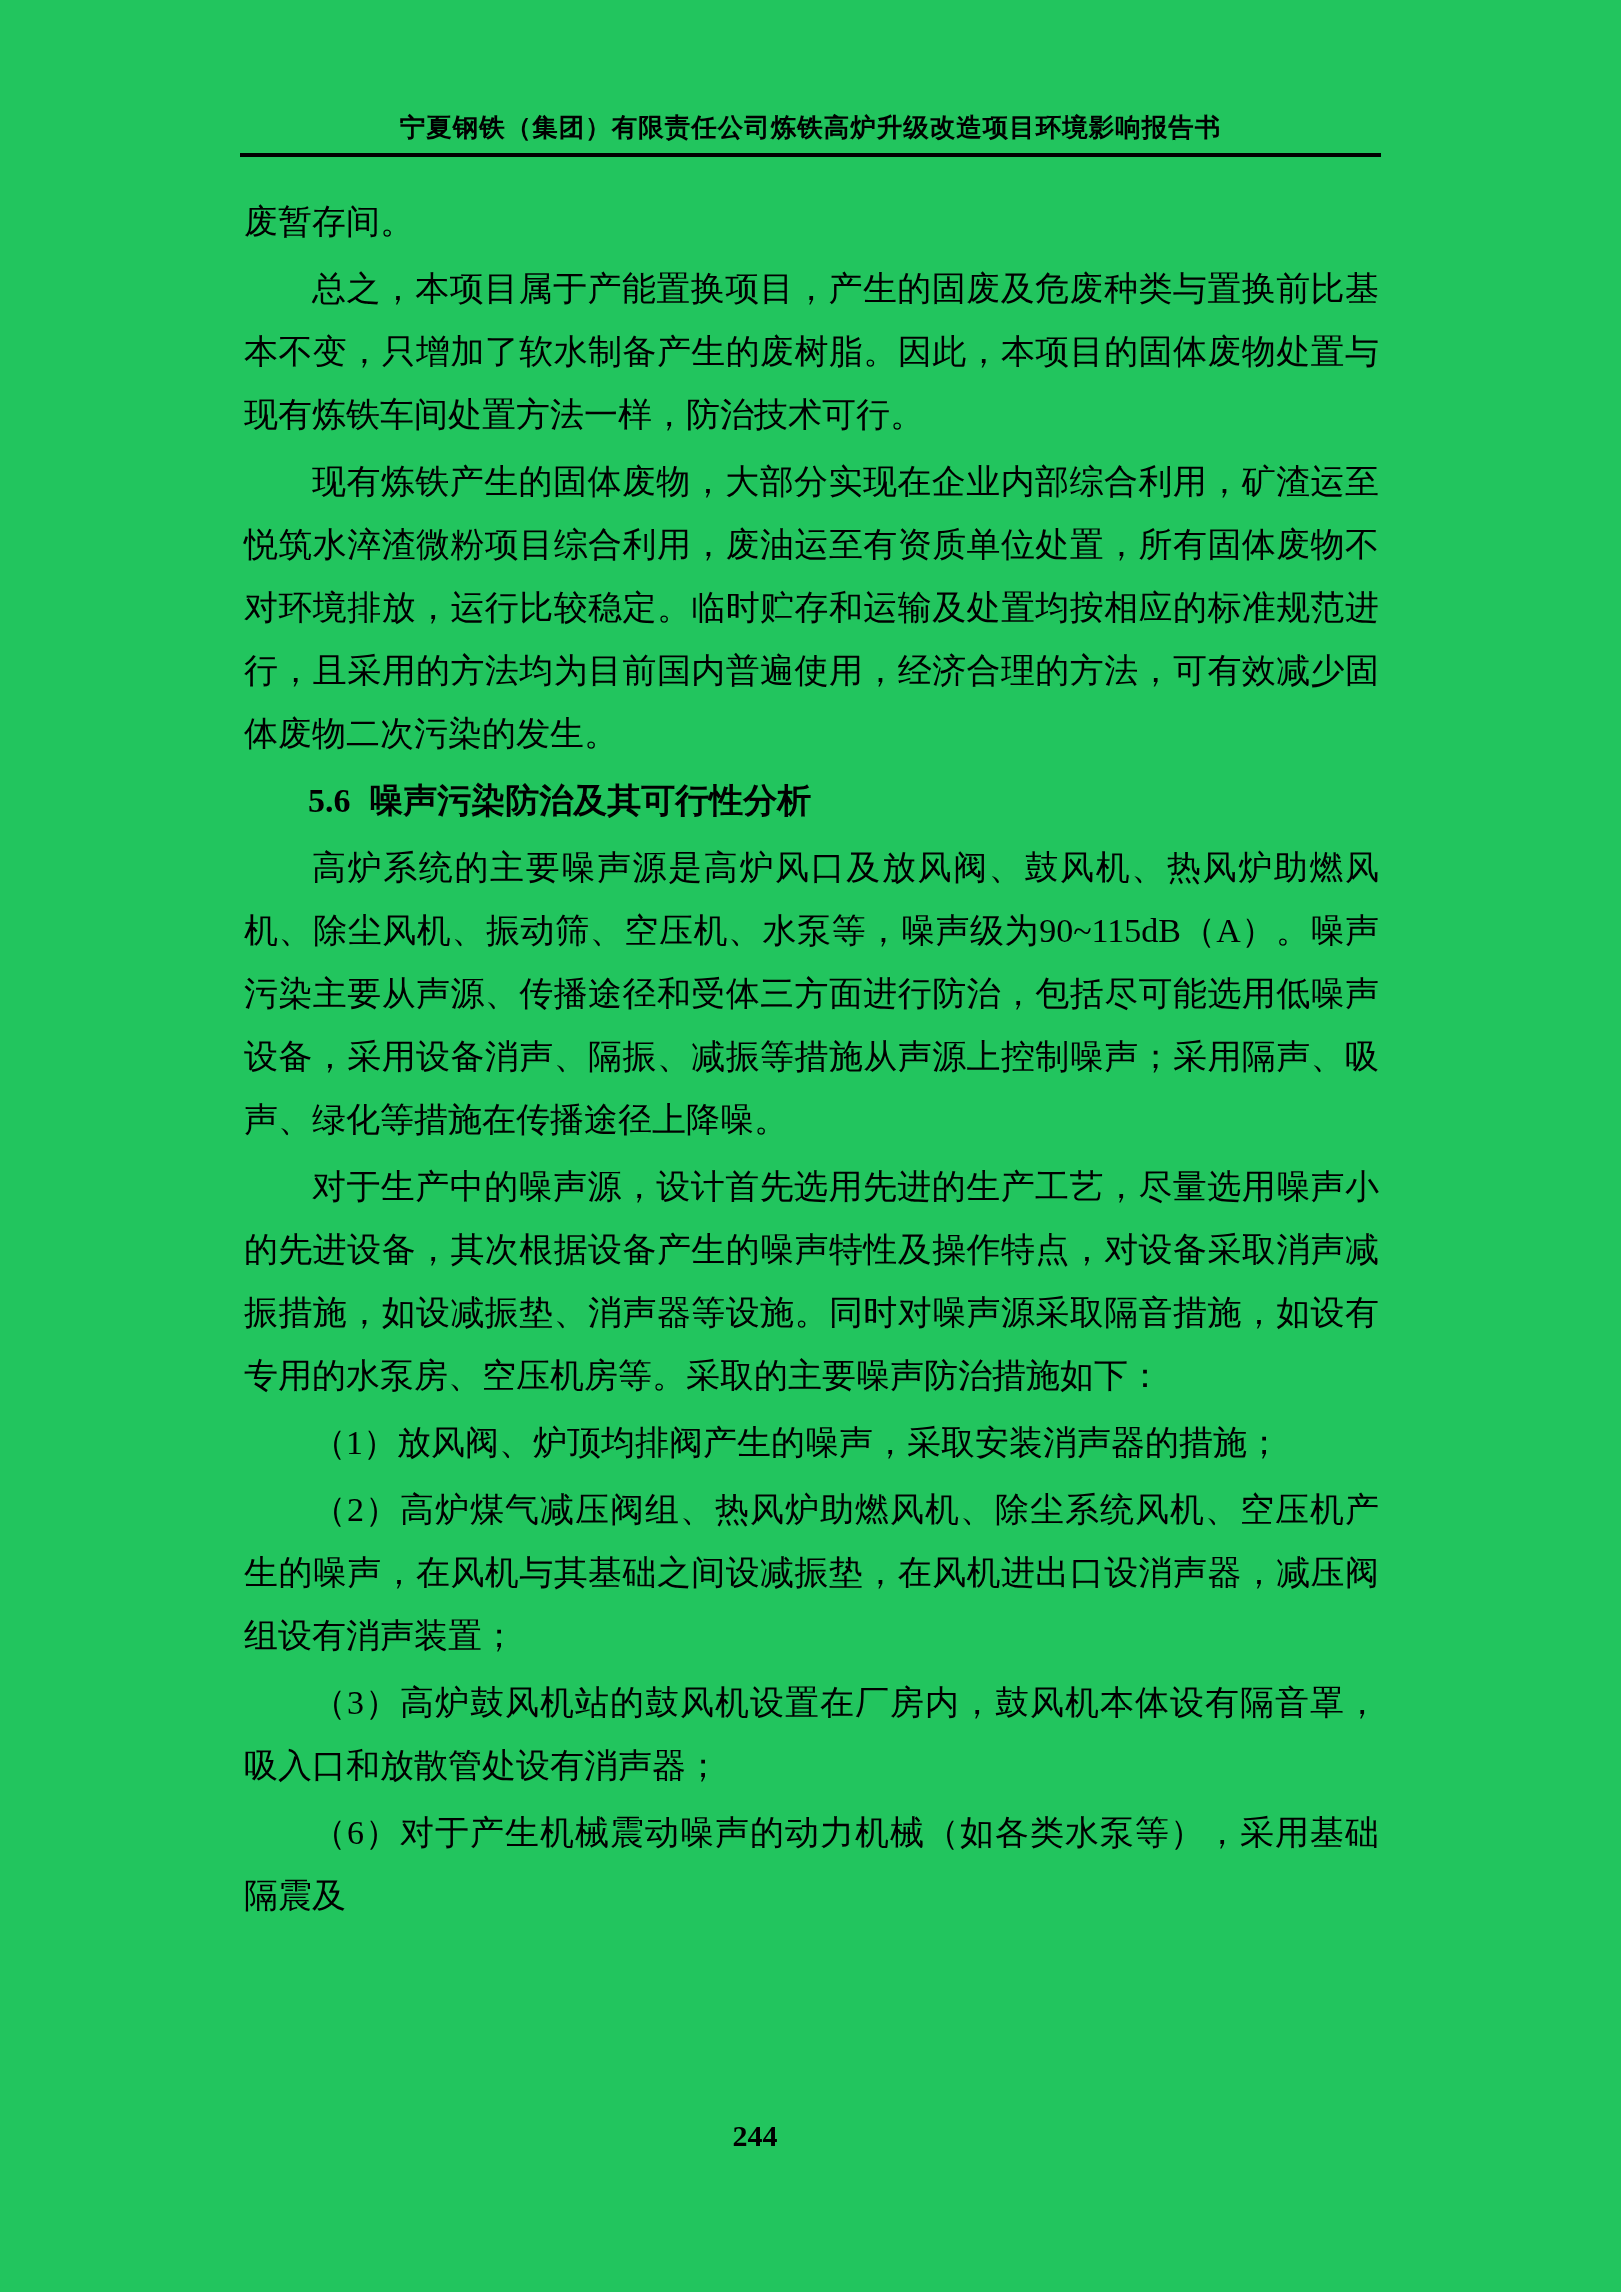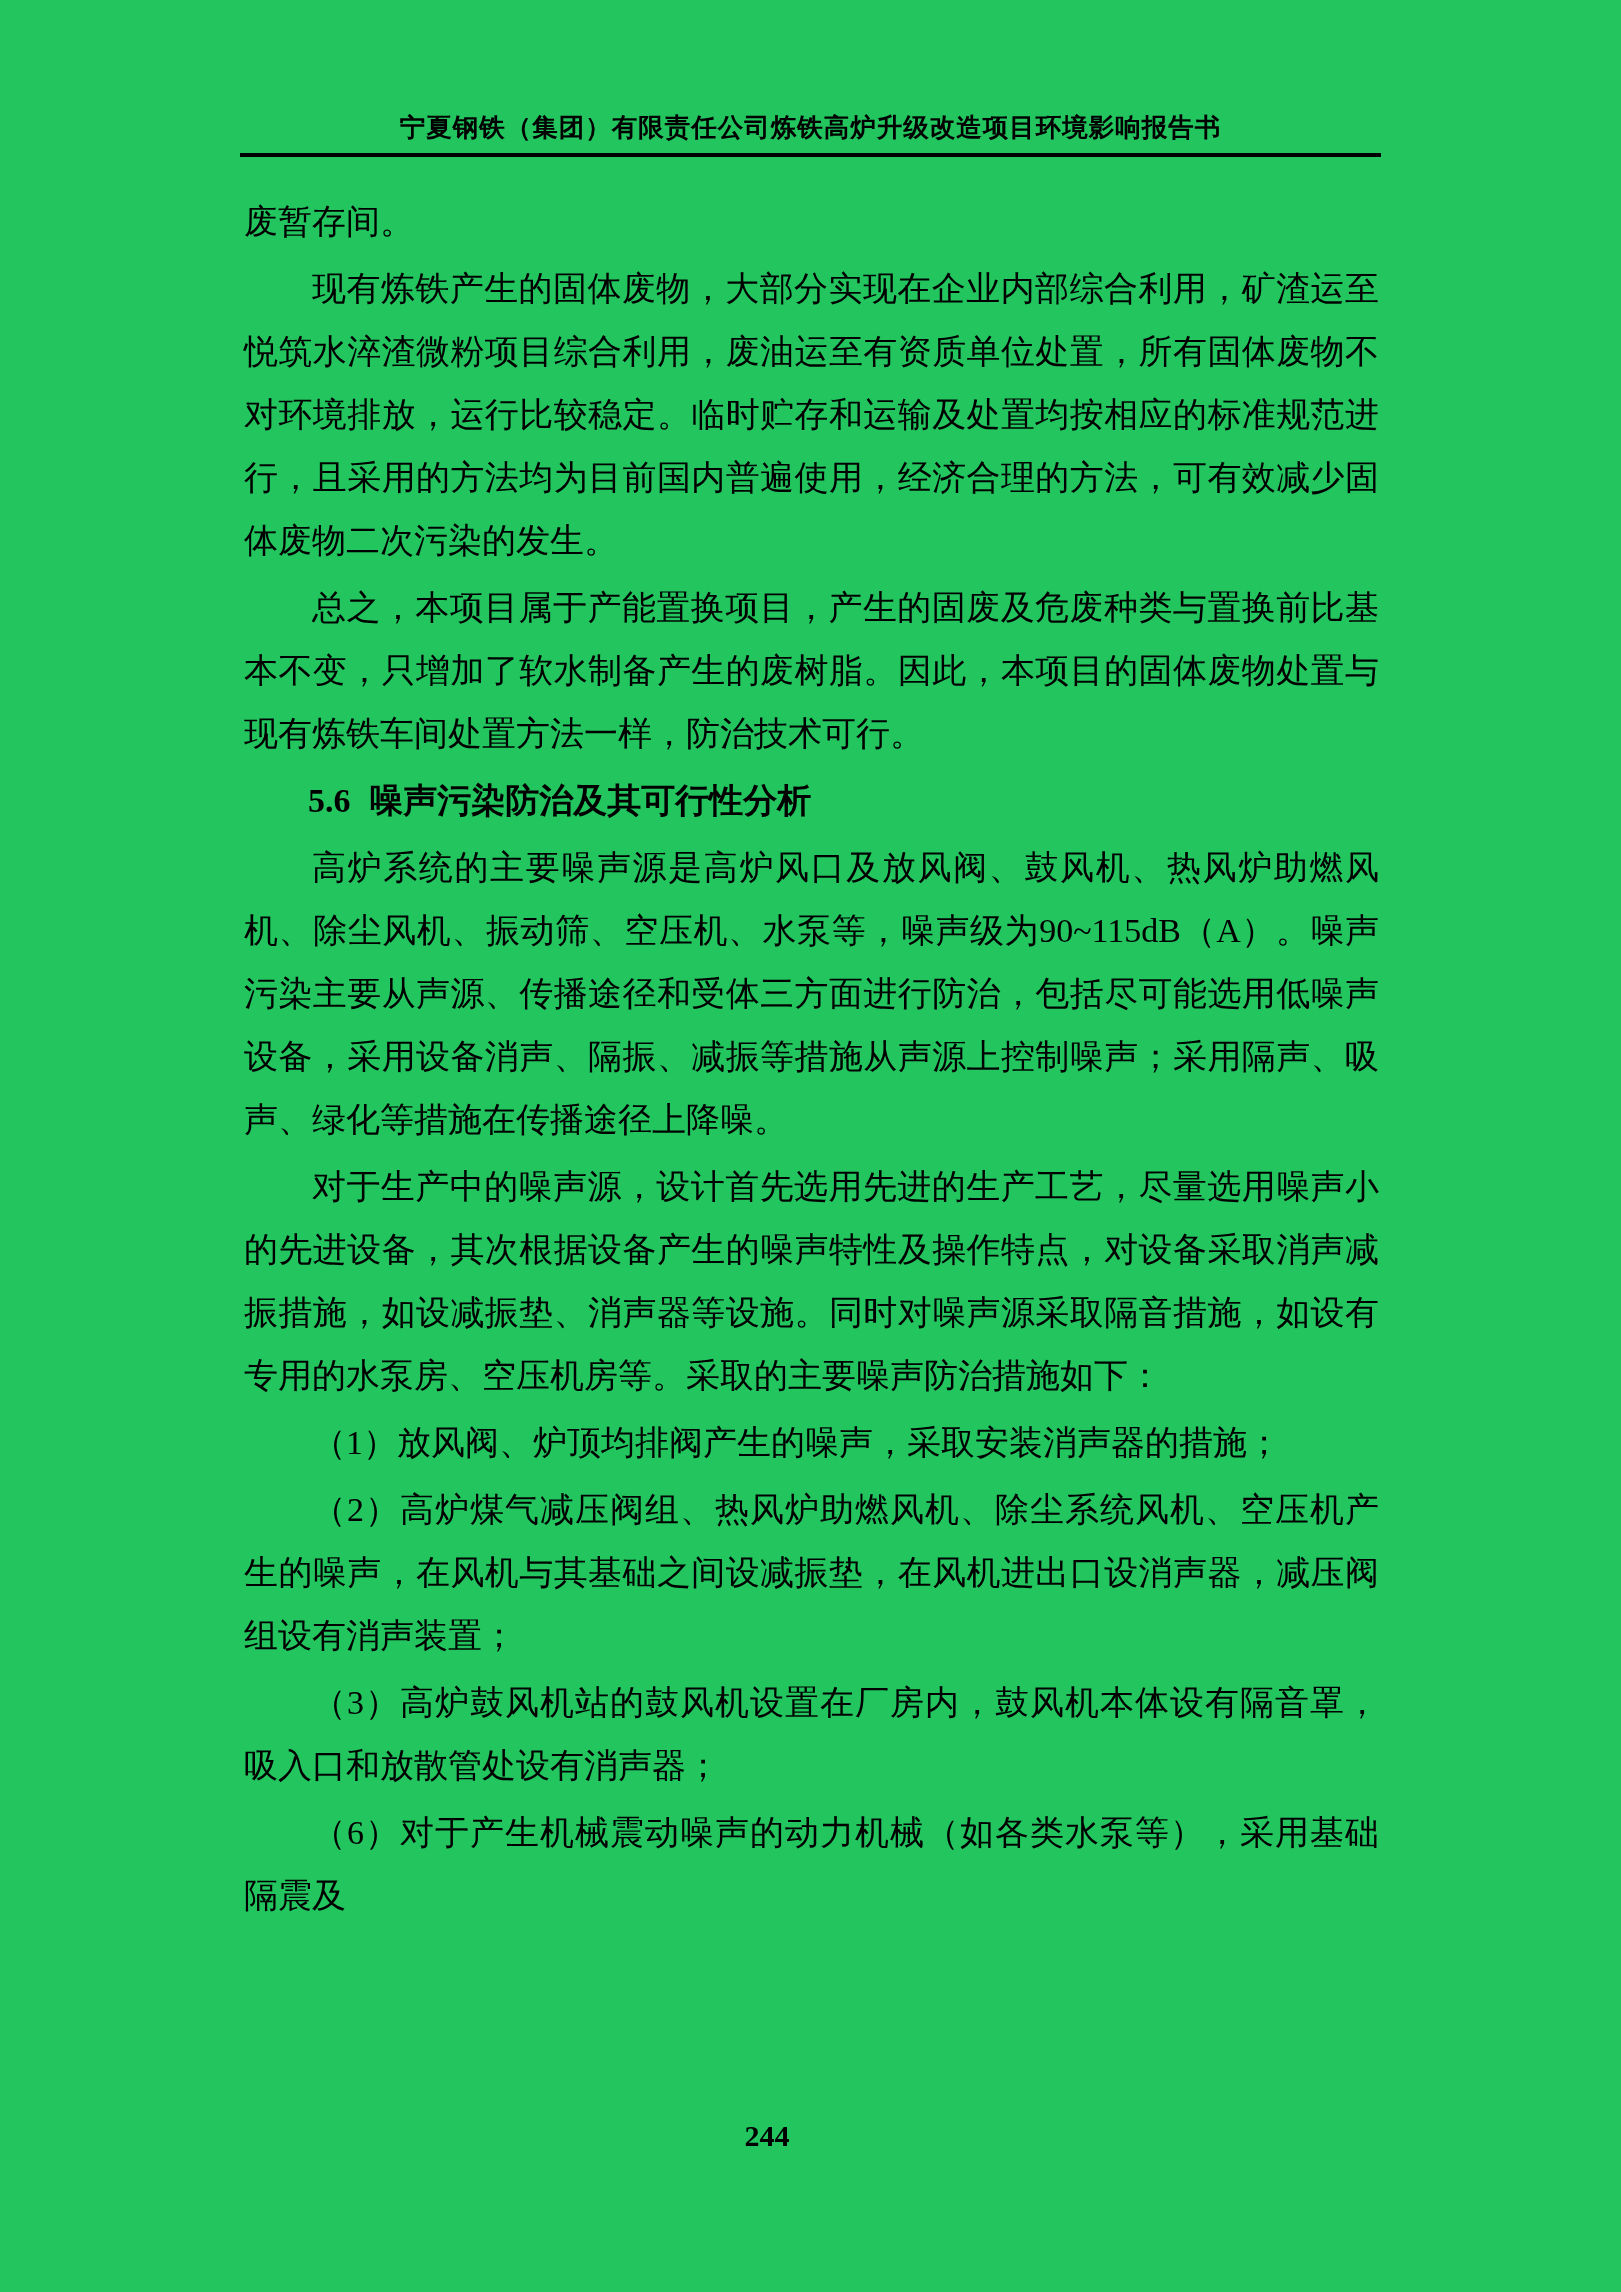--- a/index.html
+++ b/index.html
@@ -64,41 +64,41 @@
     text-indent: 2em;
   }
   .section-heading .hnum {
     margin-right: 0.55em;
     letter-spacing: 0;
   }
   
   .page-footer {
     position: absolute;
     top: 2119px;
-    left: 12px;
+    left: 0;
     width: 1510px;
     text-align: center;
     font-size: 30px;
     font-weight: bold;
   }
 </style>
 </head>
 <body>
 
 <div class="page">
 
   <div class="page-header">
     <div class="header-title">宁夏钢铁（集团）有限责任公司炼铁高炉升级改造项目环境影响报告书</div>
     <div class="header-rule"></div>
   </div>
 
   <div class="doc-body">
     <p class="para noindent">废暂存间。</p>
+    <p class="para">总之，本项目属于产能置换项目，产生的固废及危废种类与置换前比基本不变，只增加了软水制备产生的废树脂。因此，本项目的固体废物处置与现有炼铁车间处置方法一样，防治技术可行。</p>
     <p class="para">现有炼铁产生的固体废物，大部分实现在企业内部综合利用，矿渣运至悦筑水淬渣微粉项目综合利用，废油运至有资质单位处置，所有固体废物不对环境排放，运行比较稳定。临时贮存和运输及处置均按相应的标准规范进行，且采用的方法均为目前国内普遍使用，经济合理的方法，可有效减少固体废物二次污染的发生。</p>
-    <p class="para">总之，本项目属于产能置换项目，产生的固废及危废种类与置换前比基本不变，只增加了软水制备产生的废树脂。因此，本项目的固体废物处置与现有炼铁车间处置方法一样，防治技术可行。</p>
 
     <h2 class="section-heading">
       <span class="hnum">5.6</span><span class="htitle">噪声污染防治及其可行性分析</span>
     </h2>
 
     <p class="para">高炉系统的主要噪声源是高炉风口及放风阀、鼓风机、热风炉助燃风机、除尘风机、振动筛、空压机、水泵等，噪声级为90~115dB（A）。噪声污染主要从声源、传播途径和受体三方面进行防治，包括尽可能选用低噪声设备，采用设备消声、隔振、减振等措施从声源上控制噪声；采用隔声、吸声、绿化等措施在传播途径上降噪。</p>
     <p class="para">对于生产中的噪声源，设计首先选用先进的生产工艺，尽量选用噪声小的先进设备，其次根据设备产生的噪声特性及操作特点，对设备采取消声减振措施，如设减振垫、消声器等设施。同时对噪声源采取隔音措施，如设有专用的水泵房、空压机房等。采取的主要噪声防治措施如下：</p>
     <p class="para">（1）放风阀、炉顶均排阀产生的噪声，采取安装消声器的措施；</p>
     <p class="para">（2）高炉煤气减压阀组、热风炉助燃风机、除尘系统风机、空压机产生的噪声，在风机与其基础之间设减振垫，在风机进出口设消声器，减压阀组设有消声装置；</p>
     <p class="para">（3）高炉鼓风机站的鼓风机设置在厂房内，鼓风机本体设有隔音罩，吸入口和放散管处设有消声器；</p>

